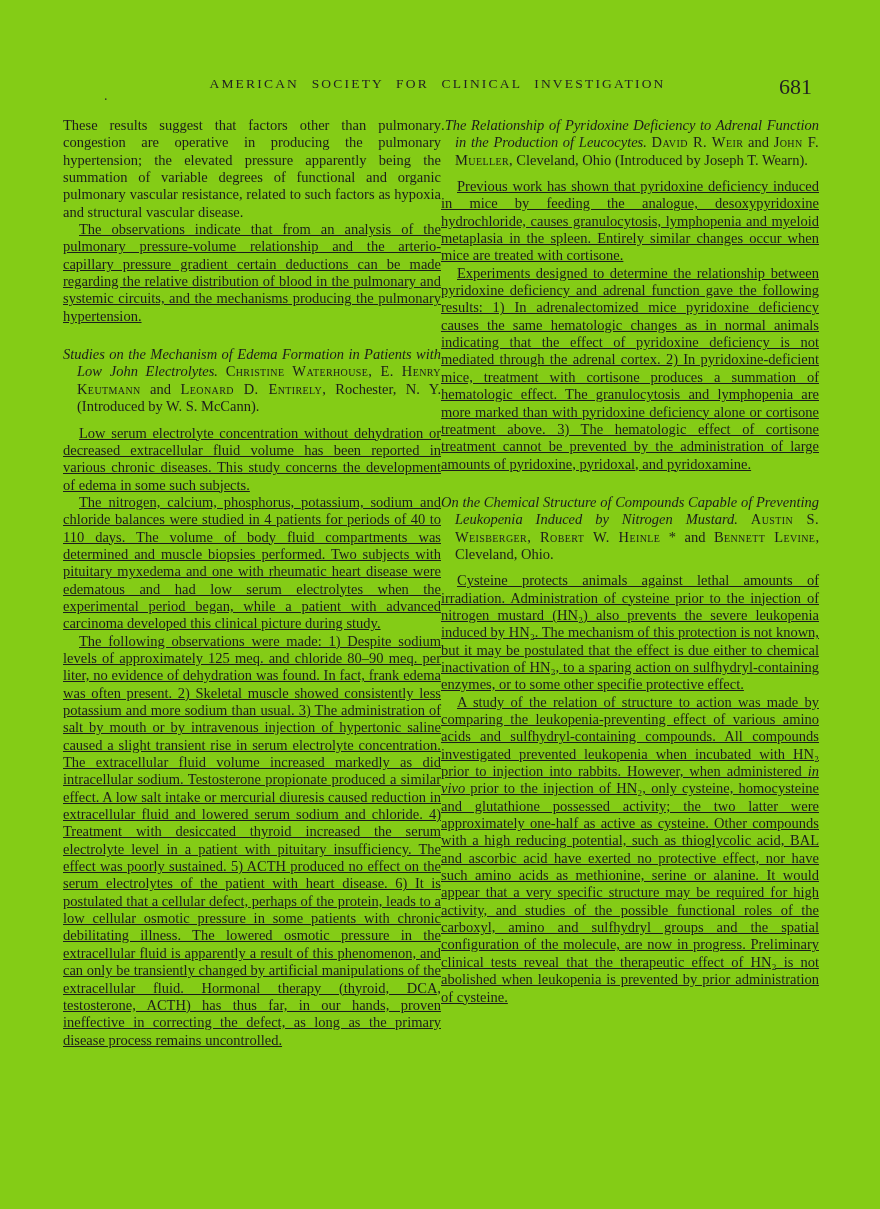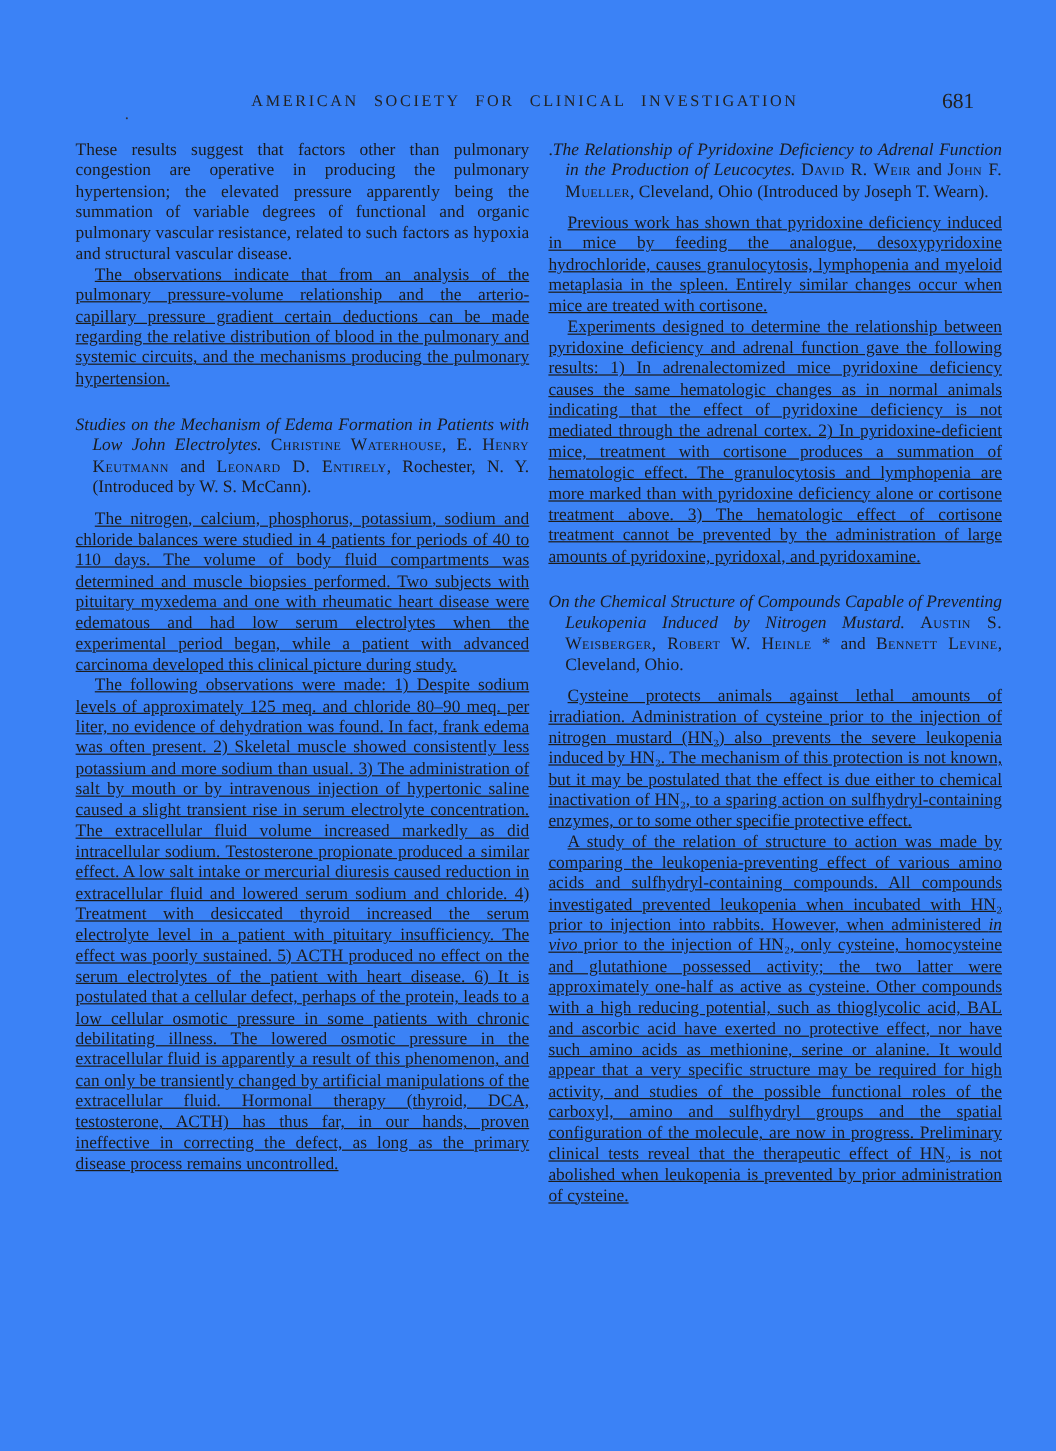--- a/index.html
+++ b/index.html
@@ -4,21 +4,21 @@
 <style>
   html, body {
     margin: 0;
     padding: 0;
     background: #ffffff;
   }
   .page {
     position: relative;
     width: 880px;
     height: 1209px;
-    background: #3b82f6;
+    background: #84cc16;
     overflow: hidden;
     font-family: "Liberation Serif", "DejaVu Serif", serif;
     color: #1c1c1c;
   }
   .running-header {
     position: absolute;
     top: 76px;
     left: 63px;
     right: 68px;
     height: 18px;
@@ -28,37 +28,37 @@
     text-align: center;
     font-size: 13.5px;
     letter-spacing: 2.2px;
     word-spacing: 7px;
     color: #222;
   }
   .page-number {
     position: absolute;
     right: 0;
     top: -2px;
-    font-size: 18px;
+    font-size: 22px;
     color: #222;
   }
   .speck {
     position: absolute;
     left: 104px;
     top: 88px;
     font-size: 14px;
     color: #333;
   }
   .columns {
     position: absolute;
     top: 117px;
     left: 63px;
     width: 772px;
     display: flex;
-    gap: 16px;
+    gap: 0;
   }
   .col {
     width: 378px;
     font-size: 14.5px;
     line-height: 17.35px;
     text-align: justify;
   }
   .col p { margin: 0; }
   .para.indent { text-indent: 16px; text-decoration: underline; }
   .heading {
@@ -78,20 +78,21 @@
   <div class="running-header">
     <span class="journal-title">AMERICAN SOCIETY FOR CLINICAL INVESTIGATION</span>
     <span class="page-number">681</span>
   </div>
   <span class="speck">.</span>
   <div class="columns">
     <div class="col" id="col-left">
         <p class="para"><span>These results suggest that factors other than pulmonary congestion are operative in producing the pulmonary hypertension; the elevated pressure apparently being the summation of variable degrees of functional and organic pulmonary vascular resistance, related to such factors as hypoxia and structural vascular disease.</span></p>
         <p class="para indent"><span>The observations indicate that from an analysis of the pulmonary pressure-volume relationship and the arterio-capillary pressure gradient certain deductions can be made regarding the relative distribution of blood in the pulmonary and systemic circuits, and the mechanisms producing the pulmonary hypertension.</span></p>
         <p class="heading"><span class="i">Studies on the Mechanism of Edema Formation in Patients with Low John Electrolytes. </span><span class="sc">Christine Waterhouse, E. Henry Keutmann</span><span> and </span><span class="sc">Leonard D. Entirely</span><span>, Rochester, N. Y. (Introduced by W. S. McCann).</span></p>
+        <p class="para indent"><span>Low serum electrolyte concentration without dehydration or decreased extracellular fluid volume has been reported in various chronic diseases. This study concerns the development of edema in some such subjects.</span></p>
         <p class="para indent"><span>The nitrogen, calcium, phosphorus, potassium, sodium and chloride balances were studied in 4 patients for periods of 40 to 110 days. The volume of body fluid compartments was determined and muscle biopsies performed. Two subjects with pituitary myxedema and one with rheumatic heart disease were edematous and had low serum electrolytes when the experimental period began, while a patient with advanced carcinoma developed this clinical picture during study.</span></p>
         <p class="para indent"><span>The following observations were made: 1) Despite sodium levels of approximately 125 meq. and chloride 80–90 meq. per liter, no evidence of dehydration was found. In fact, frank edema was often present. 2) Skeletal muscle showed consistently less potassium and more sodium than usual. 3) The administration of salt by mouth or by intravenous injection of hypertonic saline caused a slight transient rise in serum electrolyte concentration. The extracellular fluid volume increased markedly as did intracellular sodium. Testosterone propionate produced a similar effect. A low salt intake or mercurial diuresis caused reduction in extracellular fluid and lowered serum sodium and chloride. 4) Treatment with desiccated thyroid increased the serum electrolyte level in a patient with pituitary insufficiency. The effect was poorly sustained. 5) ACTH produced no effect on the serum electrolytes of the patient with heart disease. 6) It is postulated that a cellular defect, perhaps of the protein, leads to a low cellular osmotic pressure in some patients with chronic debilitating illness. The lowered osmotic pressure in the extracellular fluid is apparently a result of this phenomenon, and can only be transiently changed by artificial manipulations of the extracellular fluid. Hormonal therapy (thyroid, DCA, testosterone, ACTH) has thus far, in our hands, proven ineffective in correcting the defect, as long as the primary disease process remains uncontrolled.</span></p>
       </div>
     <div class="col" id="col-right">
         <p class="heading"><span>.</span><span class="i">The Relationship of Pyridoxine Deficiency to Adrenal Function in the Production of Leucocytes. </span><span class="sc">David R. Weir</span><span> and </span><span class="sc">John F. Mueller</span><span>, Cleveland, Ohio (Introduced by Joseph T. Wearn).</span></p>
         <p class="para indent"><span>Previous work has shown that pyridoxine deficiency induced in mice by feeding the analogue, desoxypyridoxine hydrochloride, causes granulocytosis, lymphopenia and myeloid metaplasia in the spleen. Entirely similar changes occur when mice are treated with cortisone.</span></p>
         <p class="para indent"><span>Experiments designed to determine the relationship between pyridoxine deficiency and adrenal function gave the following results: 1) In adrenalectomized mice pyridoxine deficiency causes the same hematologic changes as in normal animals indicating that the effect of pyridoxine deficiency is not mediated through the adrenal cortex. 2) In pyridoxine-deficient mice, treatment with cortisone produces a summation of hematologic effect. The granulocytosis and lymphopenia are more marked than with pyridoxine deficiency alone or cortisone treatment above. 3) The hematologic effect of cortisone treatment cannot be prevented by the administration of large amounts of pyridoxine, pyridoxal, and pyridoxamine.</span></p>
         <p class="heading"><span class="i">On the Chemical Structure of Compounds Capable of Preventing Leukopenia Induced by Nitrogen Mustard. </span><span class="sc">Austin S. Weisberger, Robert W. Heinle</span><span> * and </span><span class="sc">Bennett Levine</span><span>, Cleveland, Ohio.</span></p>
         <p class="para indent"><span>Cysteine protects animals against lethal amounts of irradiation. Administration of cysteine prior to the injection of nitrogen mustard (HN₂) also prevents the severe leukopenia induced by HN₂. The mechanism of this protection is not known, but it may be postulated that the effect is due either to chemical inactivation of HN₂, to a sparing action on sulfhydryl-containing enzymes, or to some other specifie protective effect.</span></p>
         <p class="para indent"><span>A study of the relation of structure to action was made by comparing the leukopenia-preventing effect of various amino acids and sulfhydryl-containing compounds. All compounds investigated prevented leukopenia when incubated with HN₂ prior to injection into rabbits. However, when administered </span><span class="i">in vivo</span><span> prior to the injection of HN₂, only cysteine, homocysteine and glutathione possessed activity; the two latter were approximately one-half as active as cysteine. Other compounds with a high reducing potential, such as thioglycolic acid, BAL and ascorbic acid have exerted no protective effect, nor have such amino acids as methionine, serine or alanine. It would appear that a very specific structure may be required for high activity, and studies of the possible functional roles of the carboxyl, amino and sulfhydryl groups and the spatial configuration of the molecule, are now in progress. Preliminary clinical tests reveal that the therapeutic effect of HN₂ is not abolished when leukopenia is prevented by prior administration of cysteine.</span></p>

